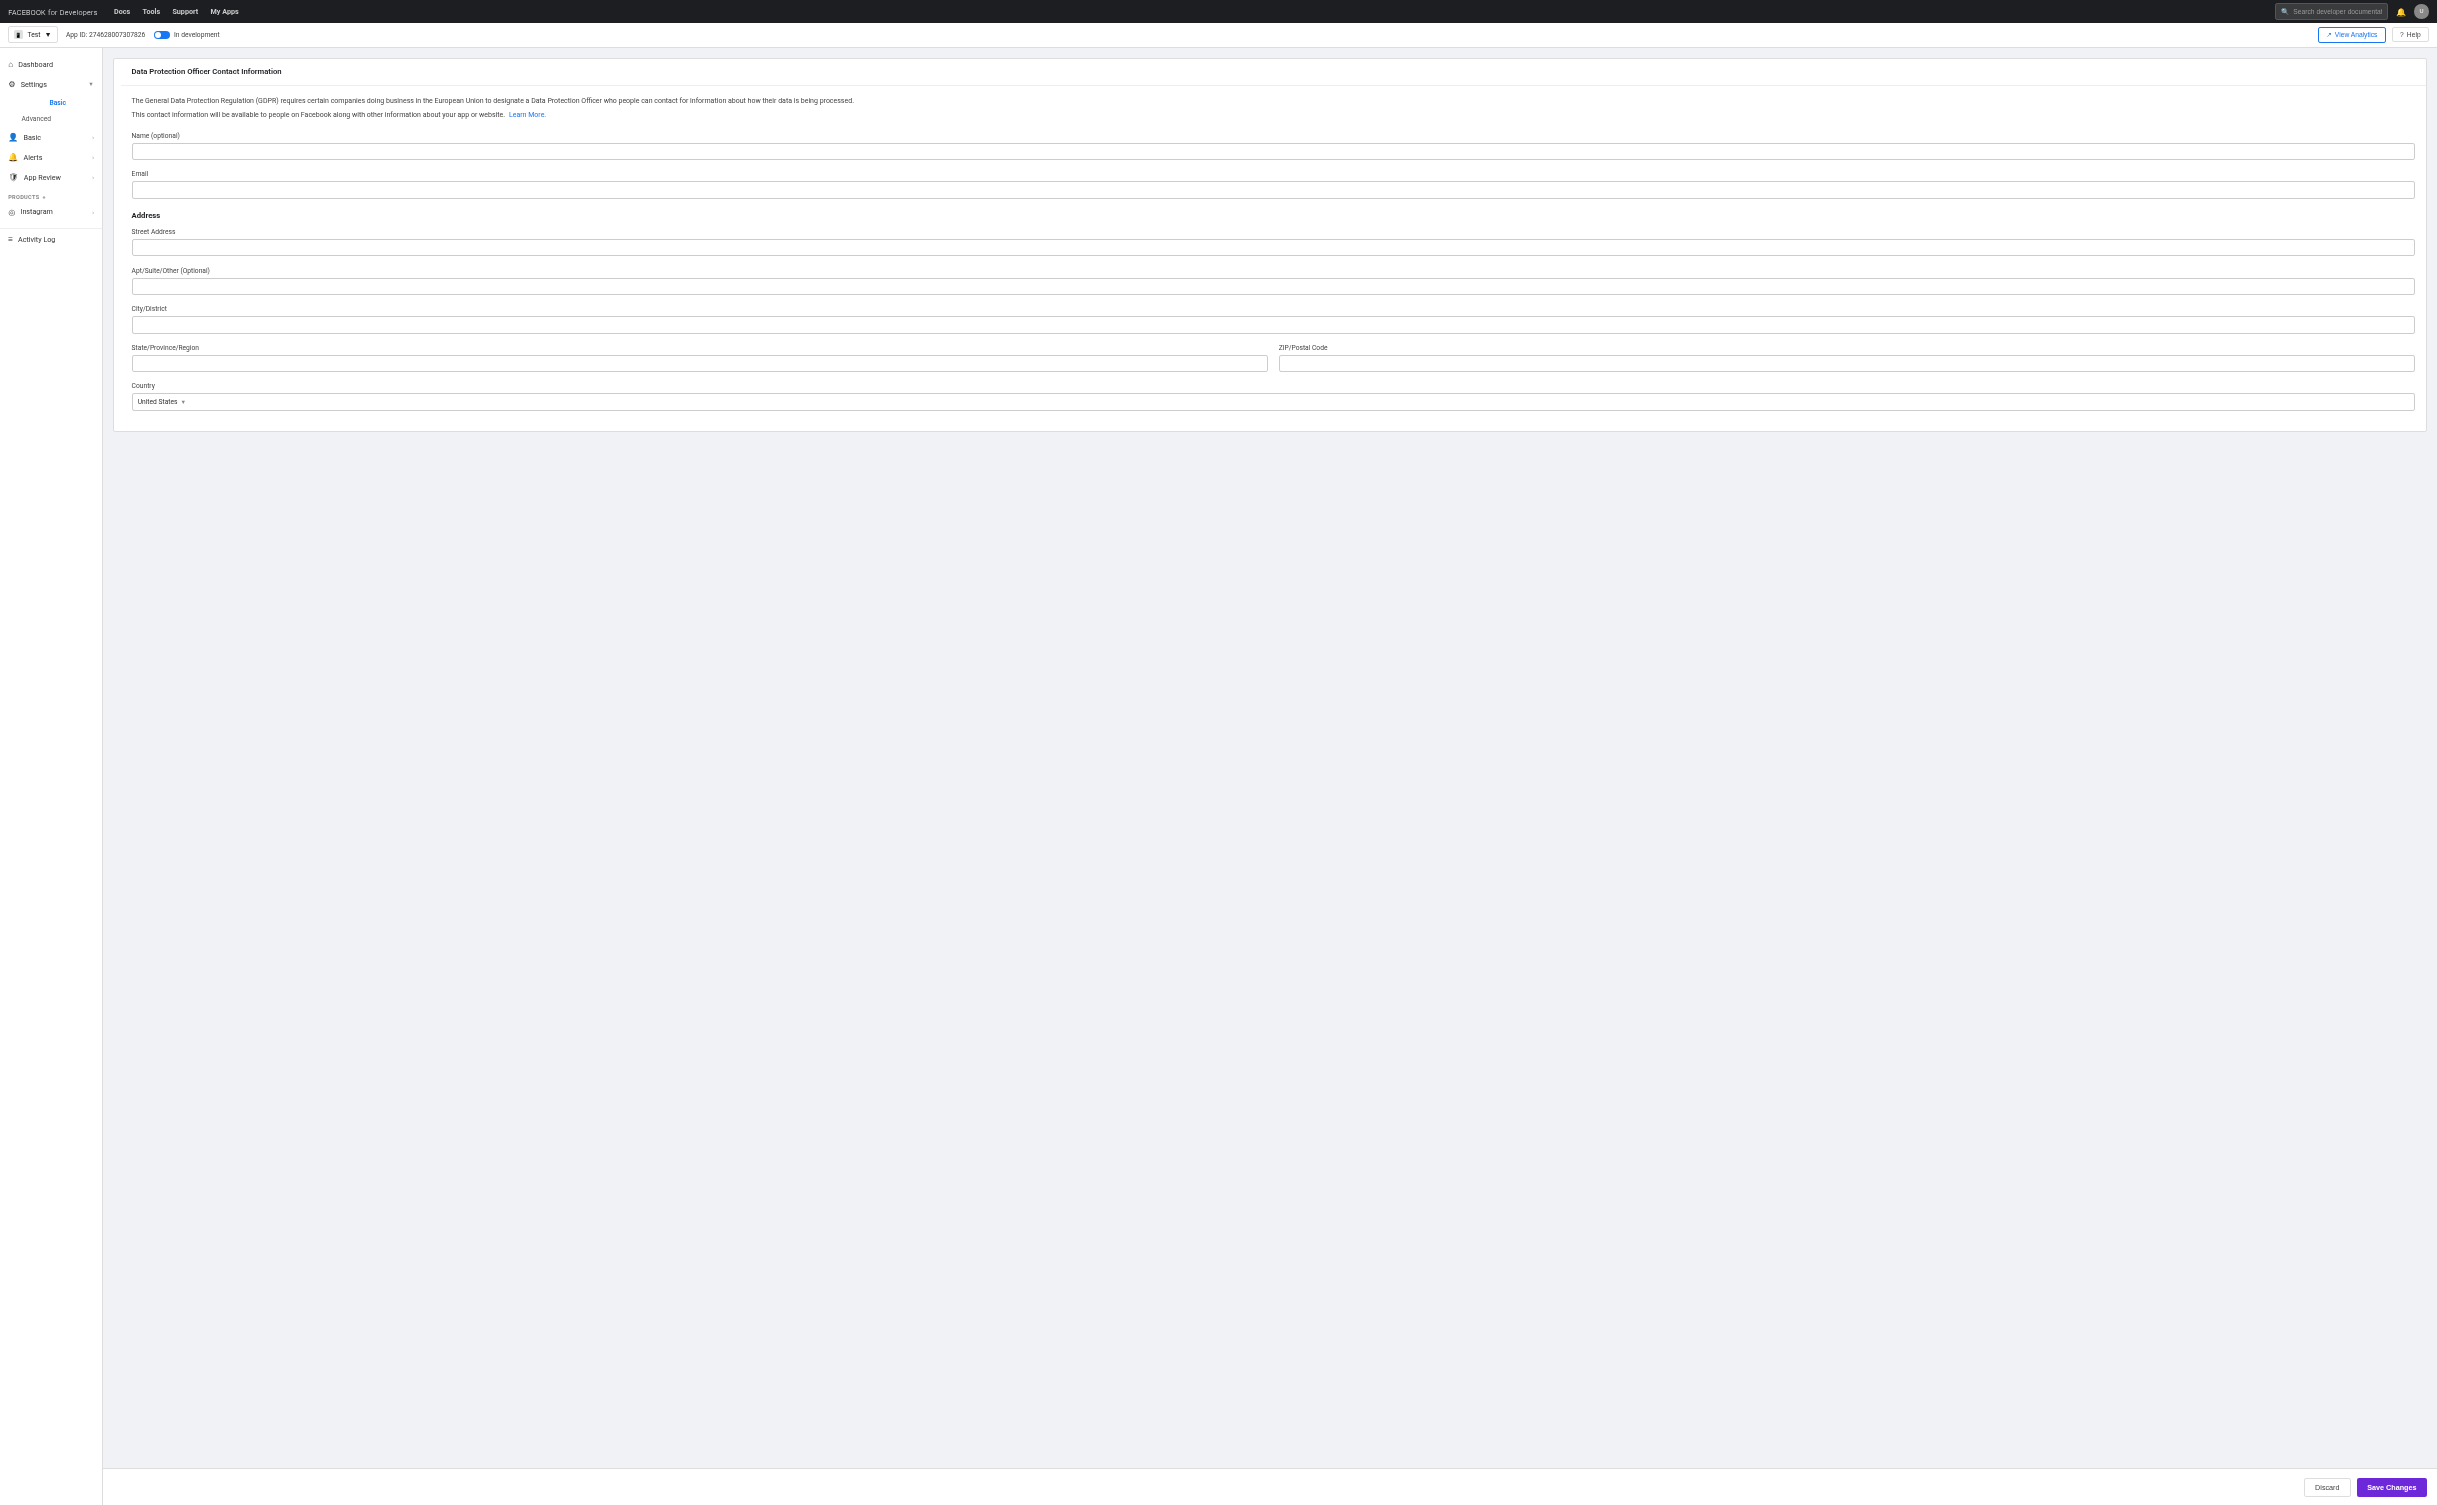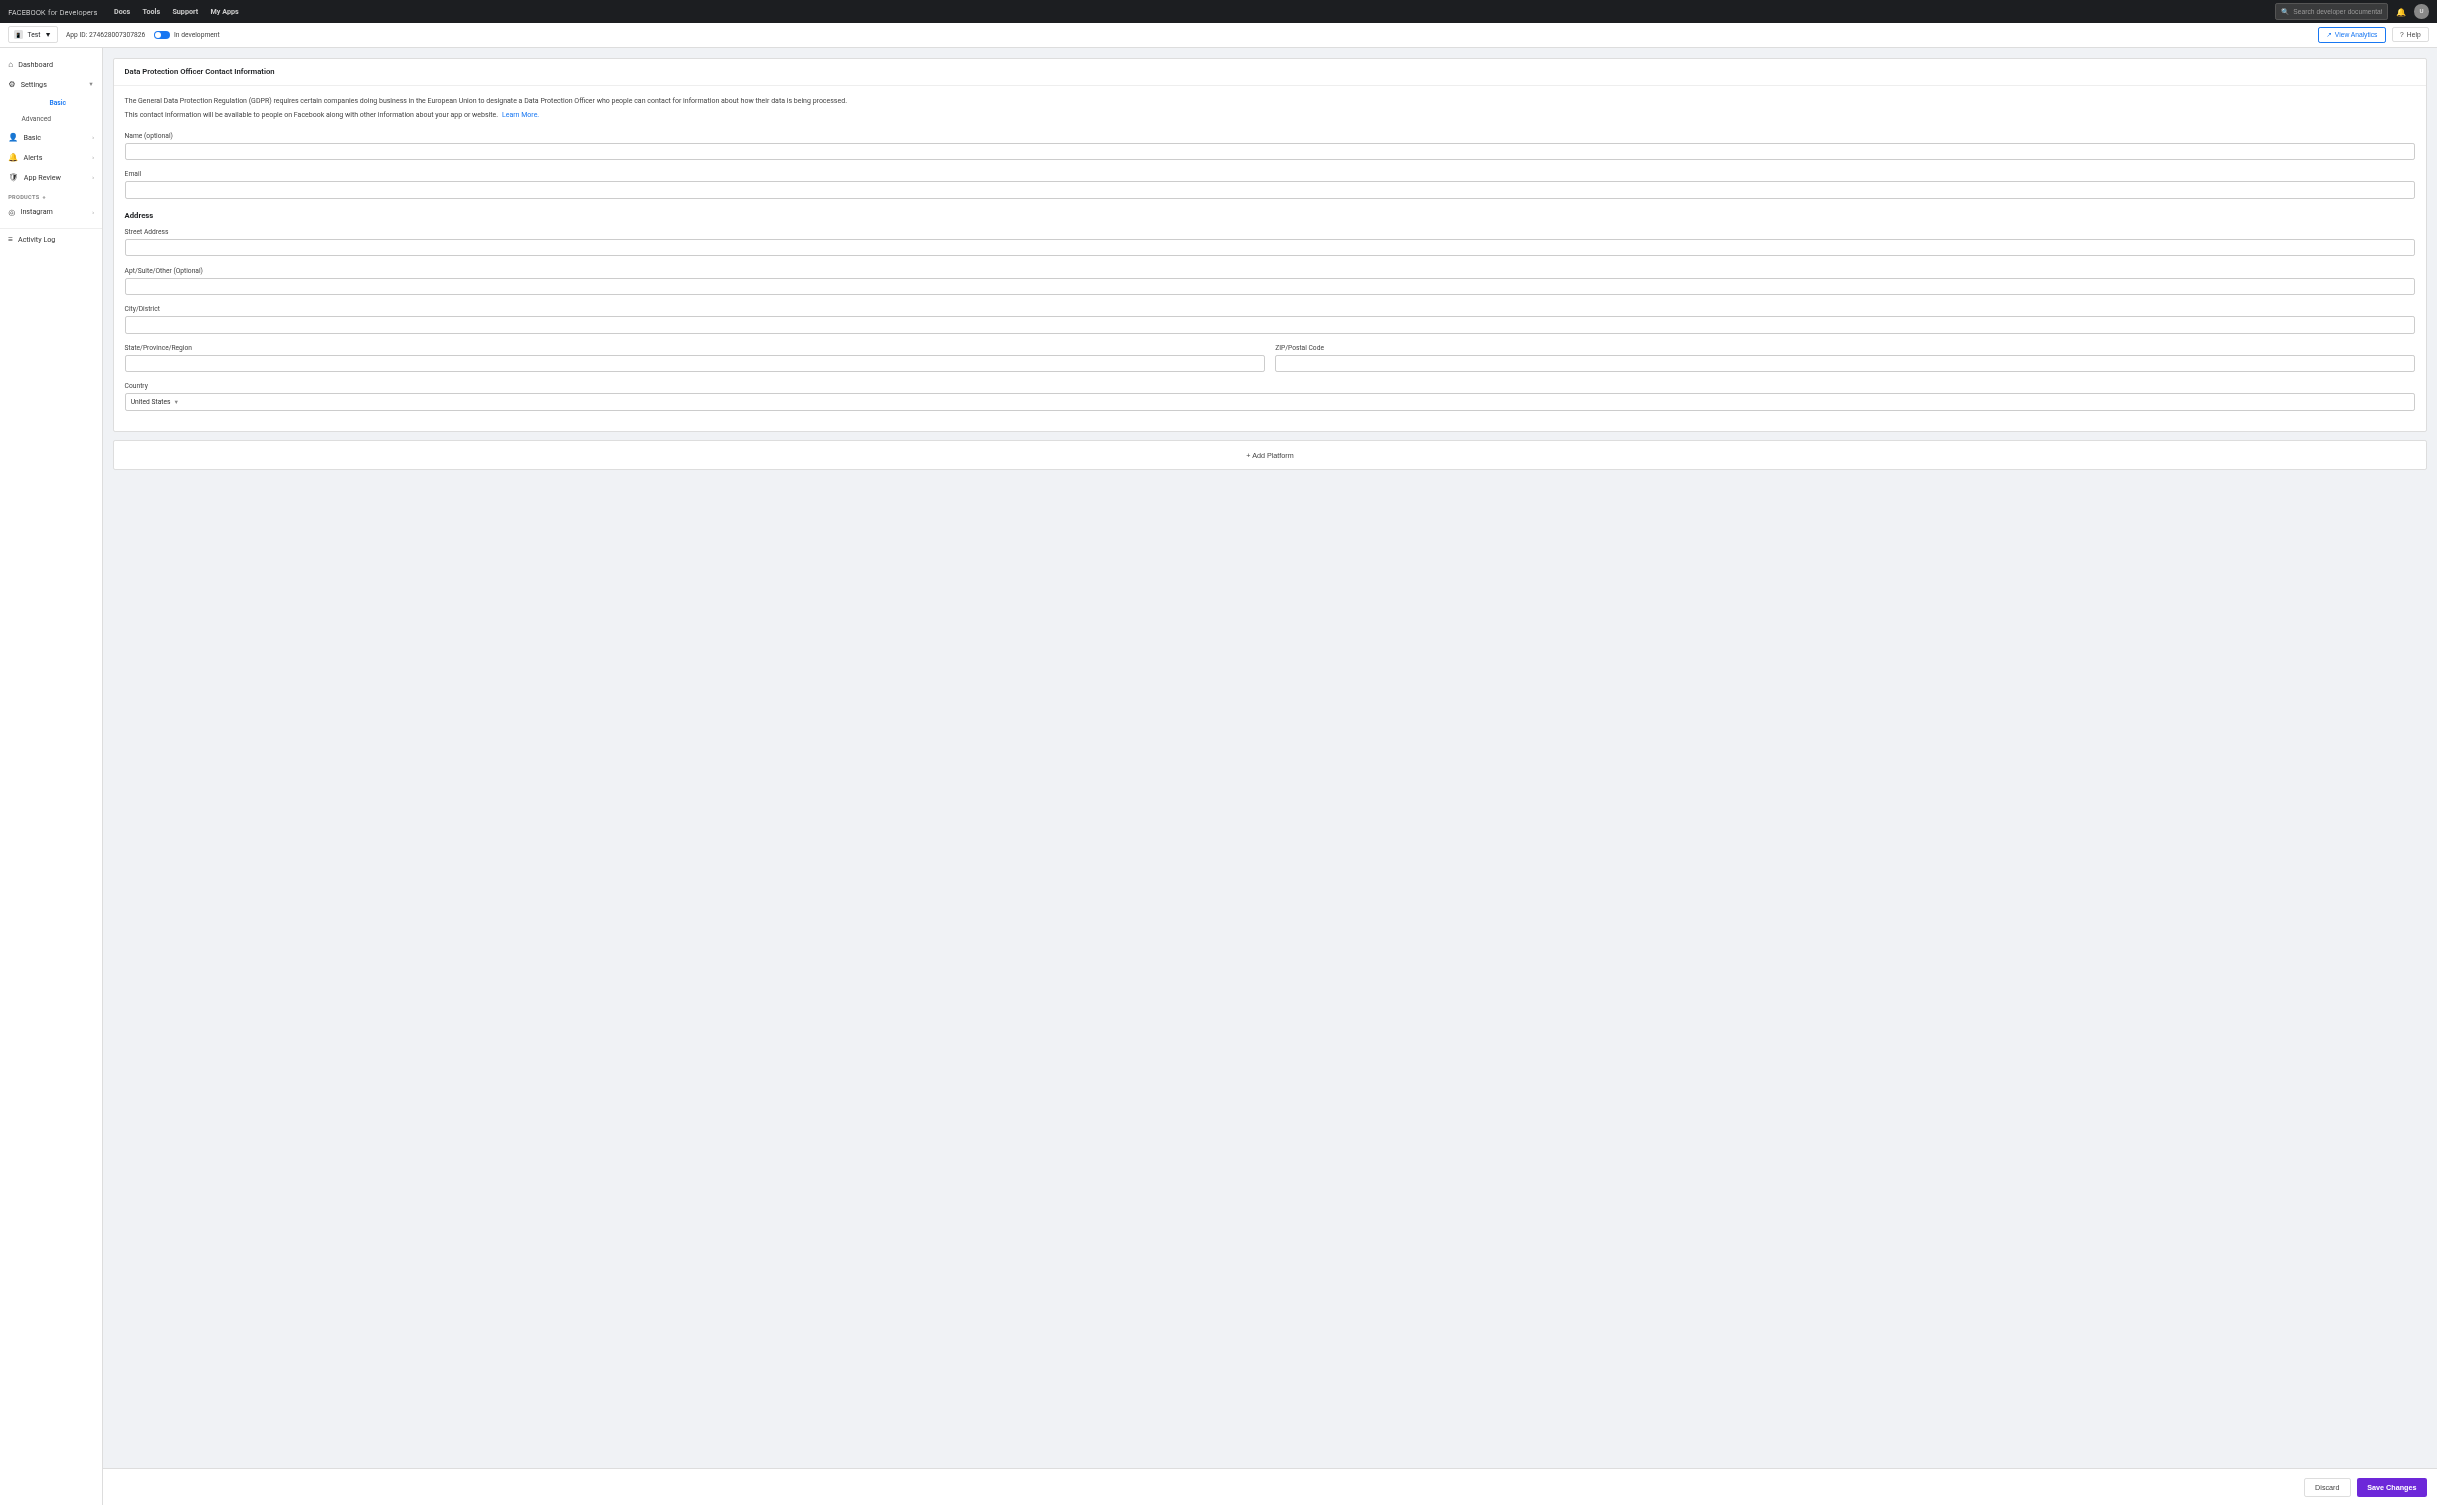--- a/index.html
+++ b/index.html
@@ -220,20 +220,21 @@
       padding: 10.3px;
       padding-bottom: 41px;
     }
 
     
     .card {
       background: white;
       border-radius: 2.1px;
       border: 0.5px solid #ddd;
       margin-bottom: 8.2px;
+      padding-left: 7px;
     }
     .card-header {
       padding: 8.2px 10.3px;
       border-bottom: 0.5px solid #eee;
       font-size: 7.7px;
       font-weight: 600;
       color: #1c1e21;
     }
     .card-body {
       padding: 10.3px;
@@ -505,21 +506,20 @@
             <div class="country-select">
               <span>United States</span>
               <span class="arrow">▼</span>
             </div>
           </div>
         </div>
       </div>
     </div>
 
     
-    <button class="add-platform-btn">+ Add Platform</button>
 
   </main>
 </div>
 
 <div class="bottom-actions">
   <button class="btn-discard">Discard</button>
   <button class="btn-save">Save Changes</button>
 </div>
 
 

